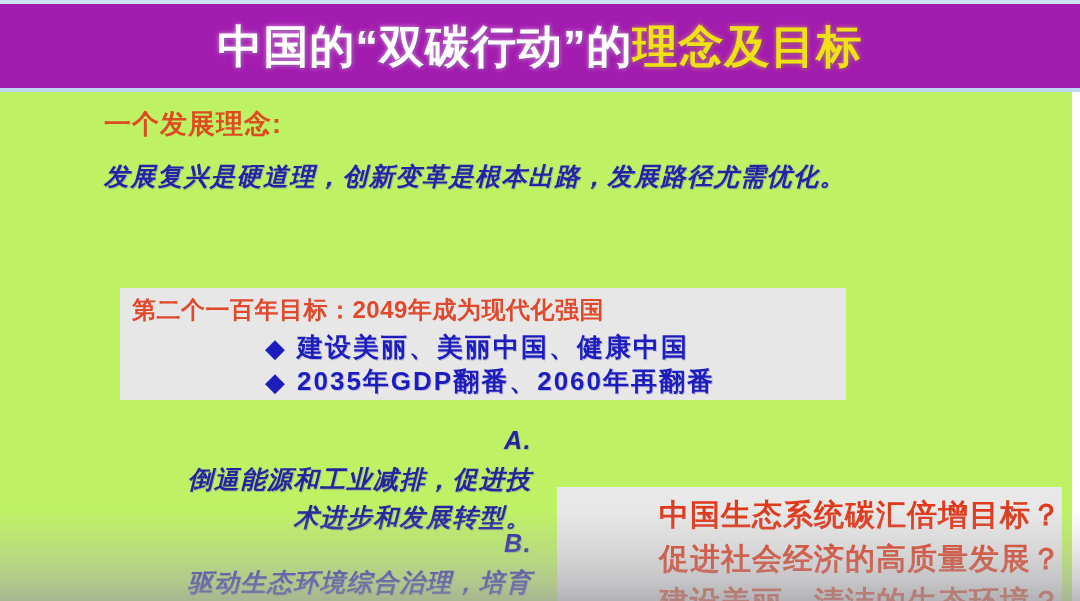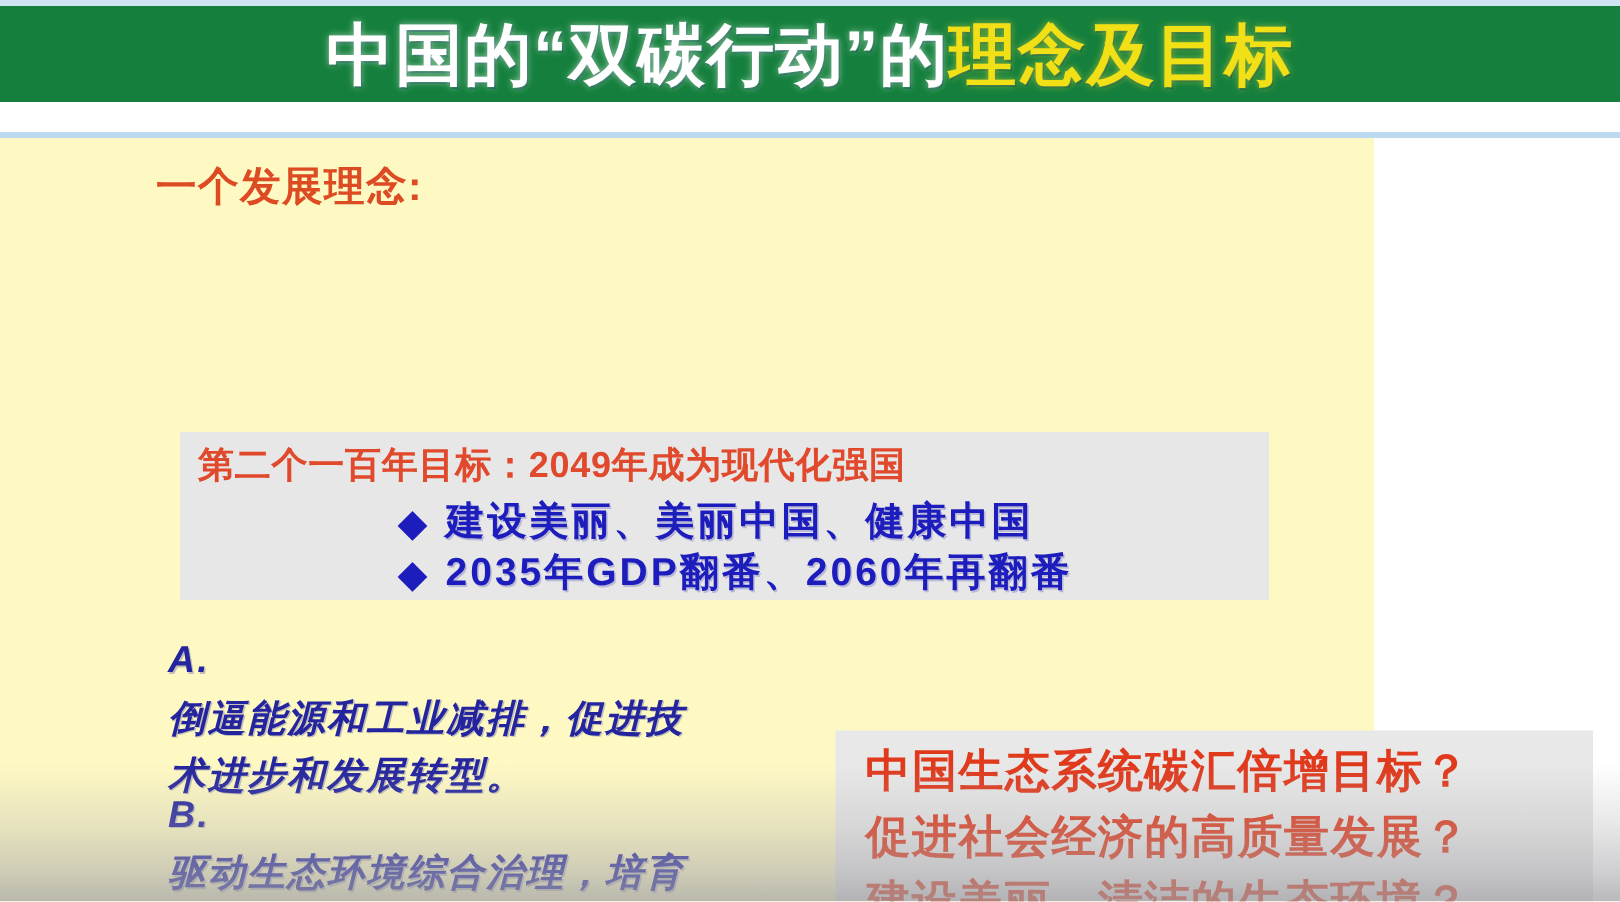--- a/index.html
+++ b/index.html
@@ -17,22 +17,22 @@
     overflow: hidden;
     background: #ffffff;
   }
 
   
   #banner {
     position: absolute;
     left: 0;
     top: 4px;
     width: 1080px;
-    height: 64px;
-    background: #15803d;
+    height: 84px;
+    background: #a21caf;
     display: flex;
     align-items: center;
     justify-content: center;
   }
   #banner-topline {
     position: absolute;
     left: 0;
     top: 0;
     width: 1080px;
     height: 4px;
@@ -60,23 +60,24 @@
   .t-yellow {
     color: #f2e016;
     text-shadow: 0 0 5px rgba(245,230,60,.55), 1px 1px 0 rgba(0,40,90,.35);
   }
 
   
   #body-area {
     position: absolute;
     left: 0;
     top: 92px;
-    width: 916px;
+    width: 1072px;
     height: 509px;
-    background: #fef9c3;
+    background: #bef264;
+    text-align: right;
   }
   #bottom-fade {
     position: absolute;
     left: 0;
     bottom: 0;
     width: 1080px;
     height: 92px;
     background: linear-gradient(to bottom, rgba(190,190,190,0) 0%, rgba(175,175,178,.30) 45%, rgba(168,168,172,.55) 78%, rgba(158,158,163,.72) 100%);
     pointer-events: none;
   }
@@ -181,20 +182,21 @@
   <div id="banner-topline"></div>
   <div id="banner">
     <span class="title-line"><span class="t-white">中国的“双碳行动”的</span><span class="t-yellow">理念及目标</span></span>
   </div>
   <div id="banner-underline"></div>
 
   <div id="body-area">
 
     <div class="hdr-red" style="left:104px; top:14px;">一个发展理念:</div>
 
+    <div class="blue-script" style="left:104px; top:68px;">发展复兴是硬道理，创新变革是根本出路，发展路径尤需优化。</div>
 
     <div id="gray-box">
       <div id="gray-box-line1">第二个一百年目标：2049年成为现代化强国</div>
 
       <div class="gb-bullet-row" style="left:145px; top:42px;">
         <span class="gb-diamond">◆</span>
         <span class="gb-btext">建设美丽、美丽中国、健康中国</span>
       </div>
 
       <div class="gb-bullet-row" style="left:145px; top:76px;">

